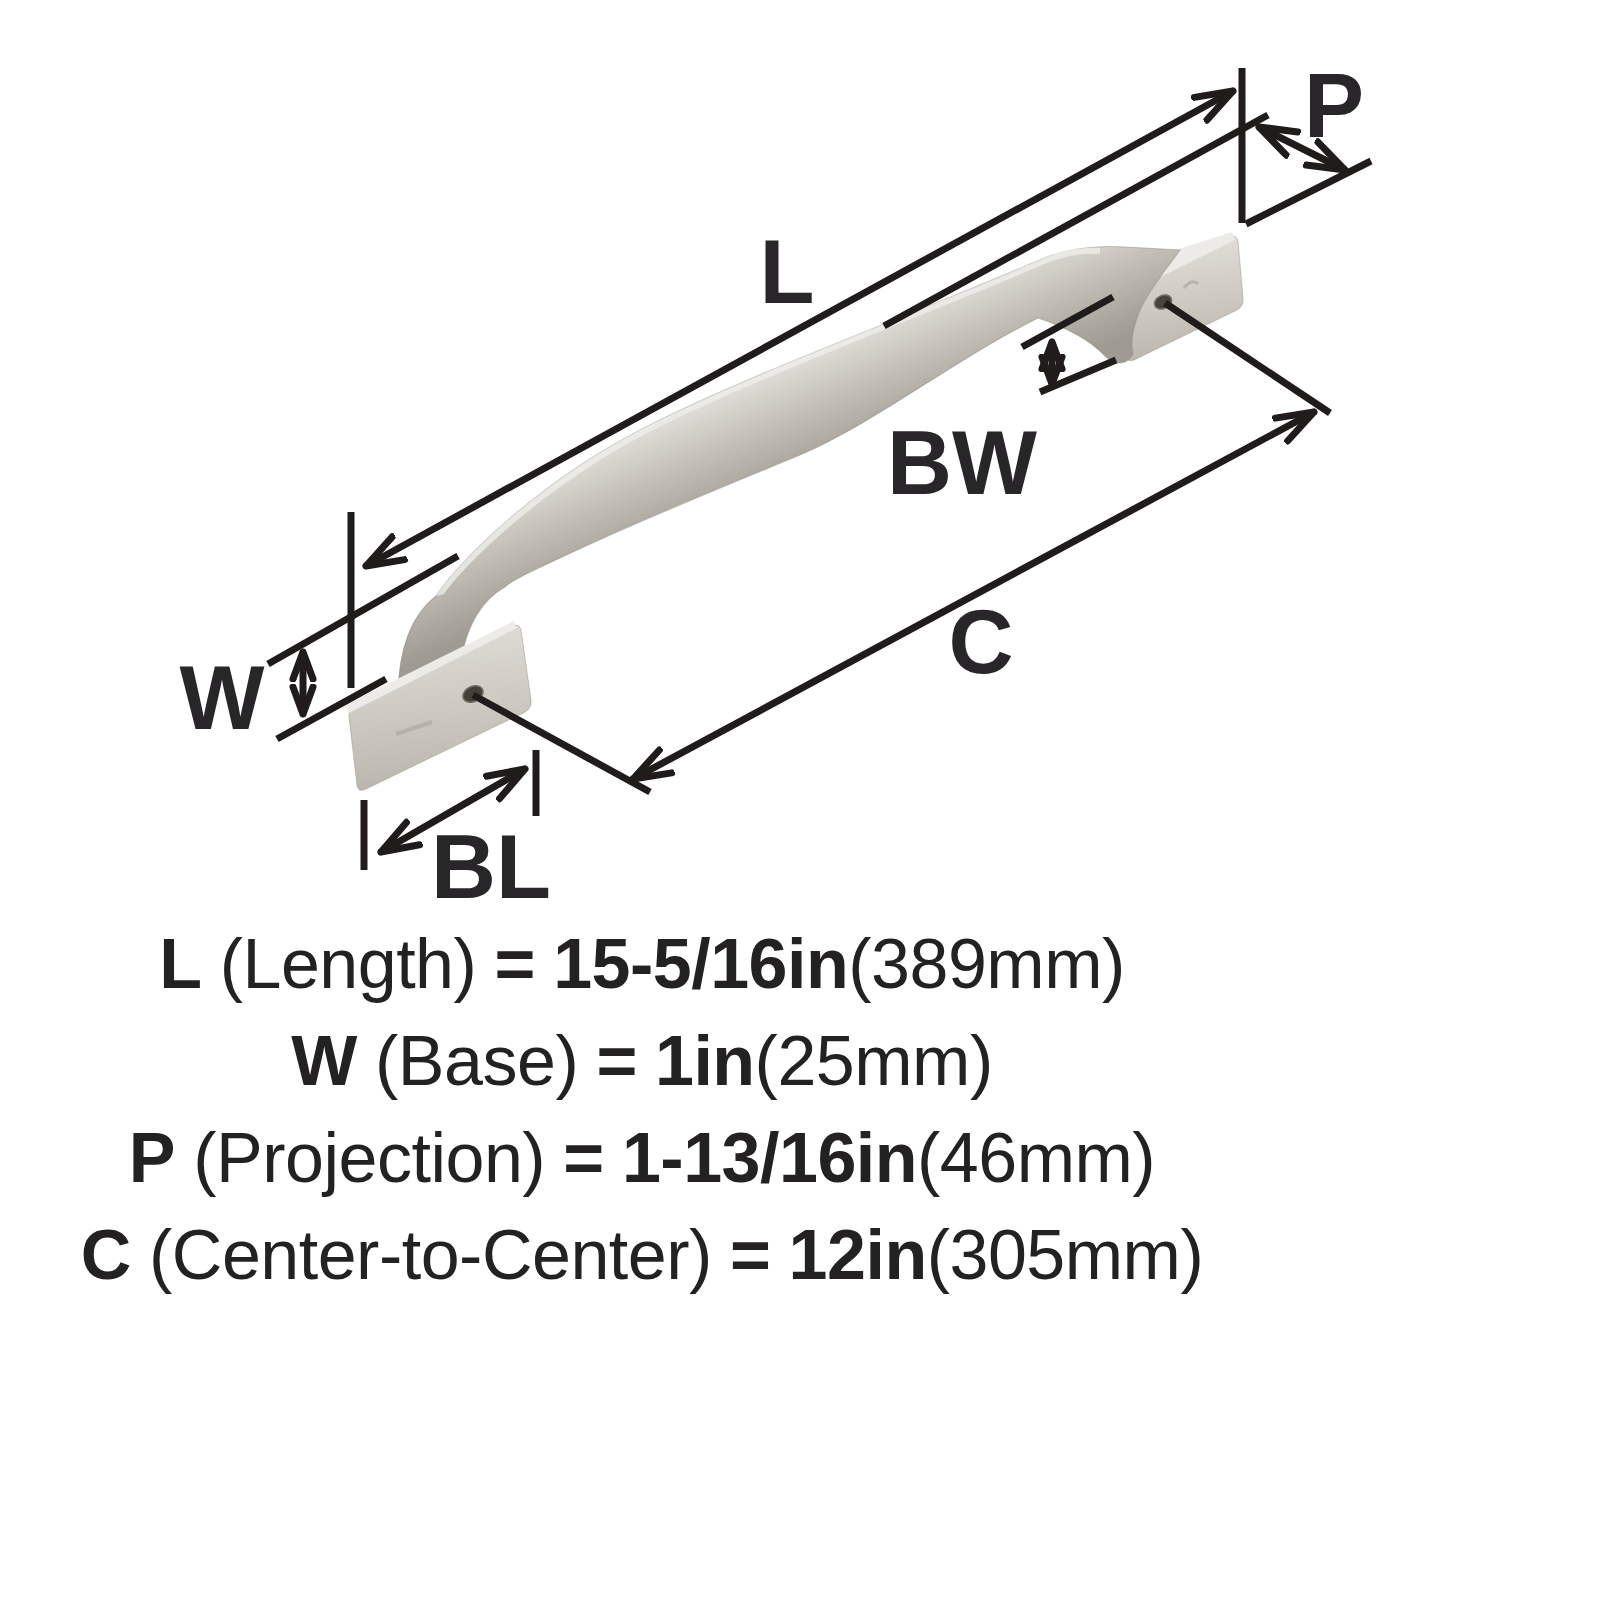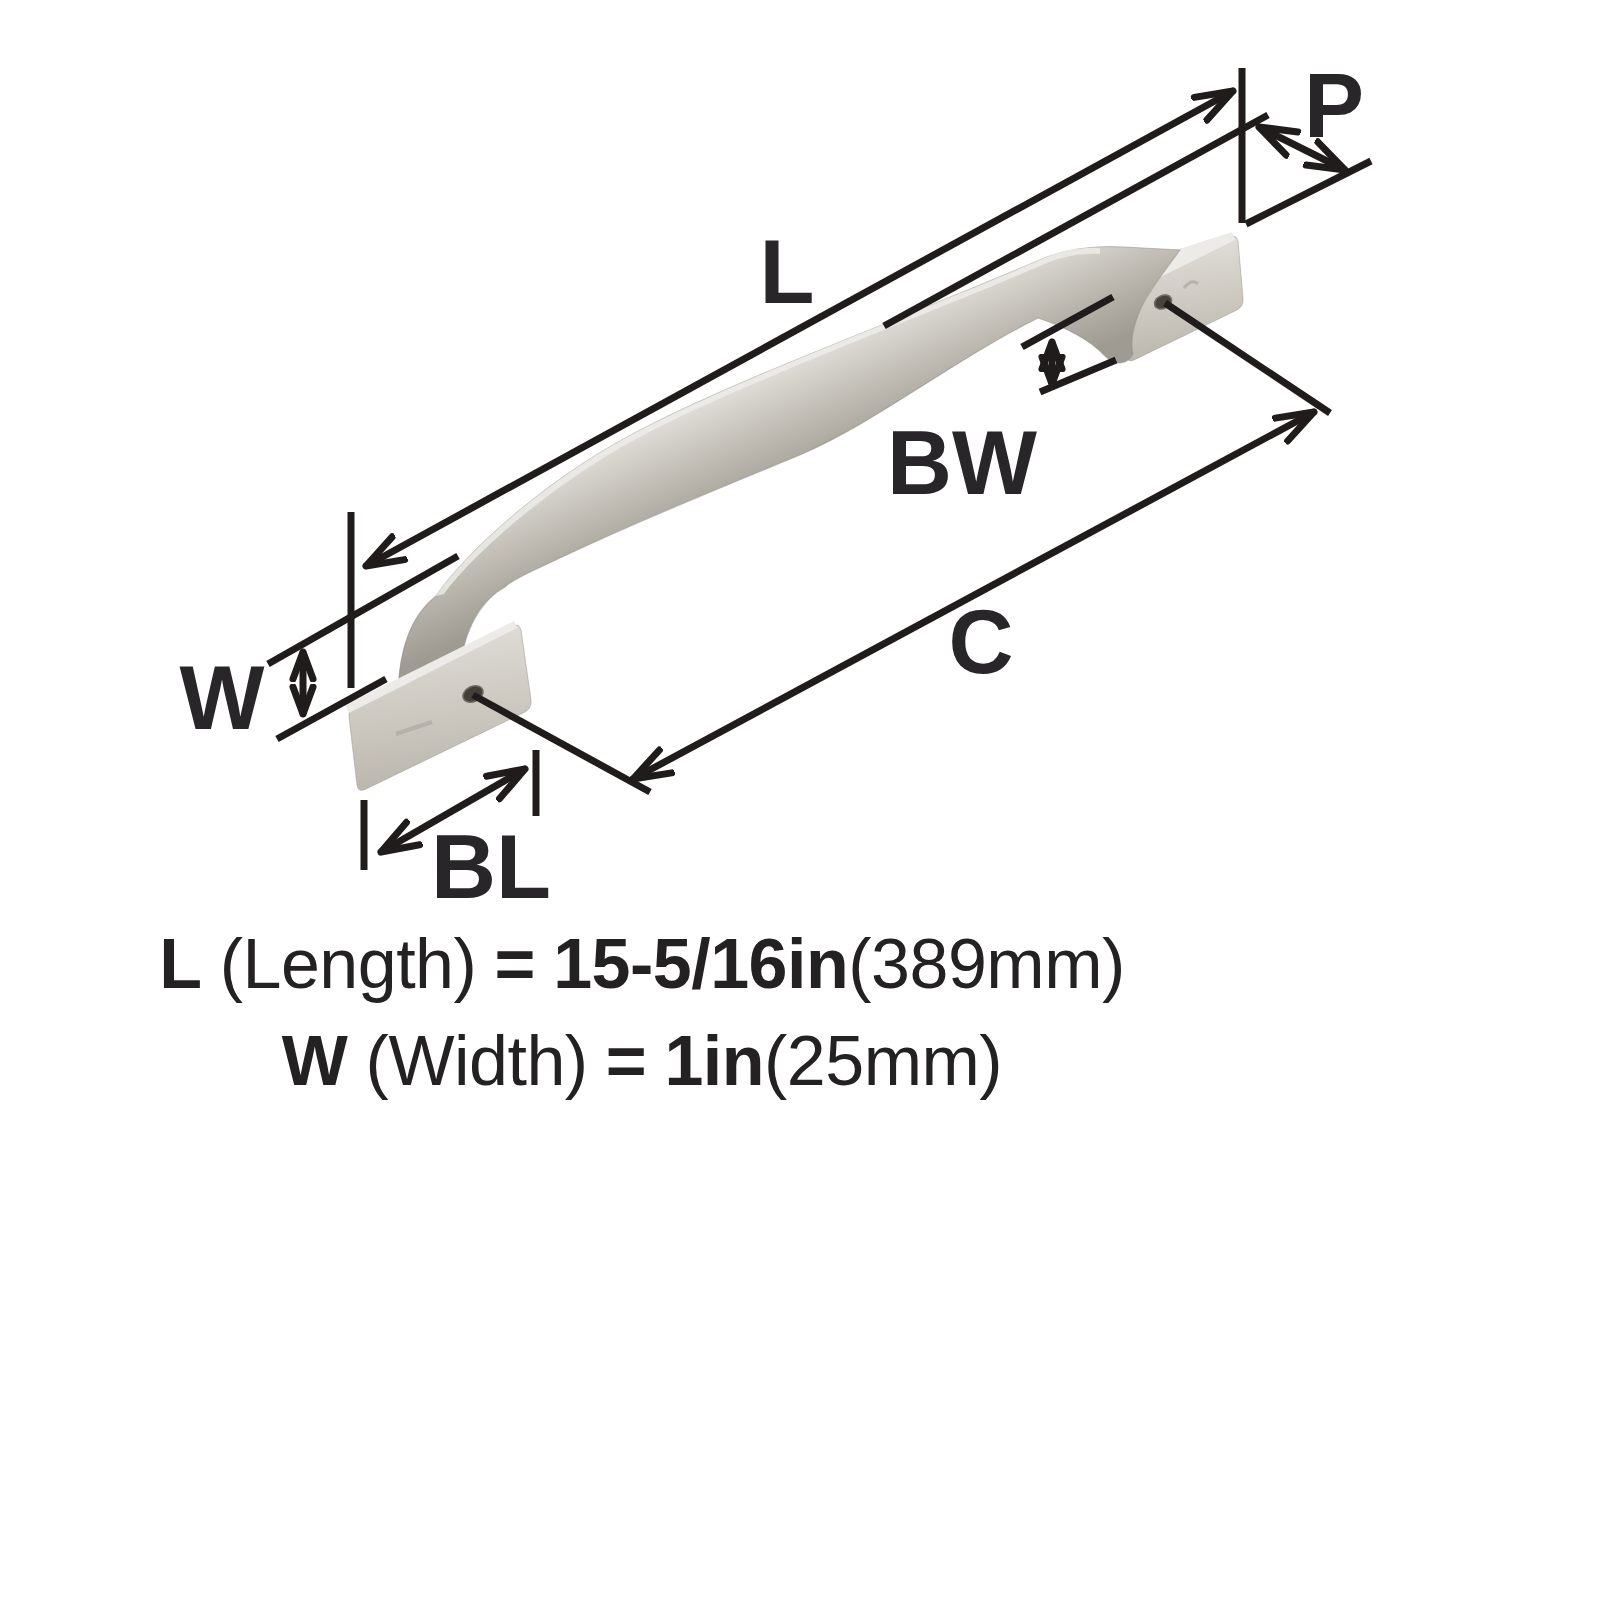--- a/index.html
+++ b/index.html
@@ -131,16 +131,22 @@
       <text class="dim-label" x="222" y="729">W</text>
       <text class="dim-label" x="491" y="898">BL</text>
     </g>
   </svg>
 
   <div class="specs">
     <div class="spec-line">
       <span class="spec-sym">L</span><span class="spec-name">(Length)</span><span class="spec-eq">=</span><span class="spec-val">15-5/16in</span><span class="spec-metric">(389mm)</span>
     </div>
     <div class="spec-line">
-      <span class="spec-sym">W</span><span class="spec-name">(Width)</span><span class="spec-eq">=</span><span class="spec-val">1in</span><span class="spec-metric">(25mm)</span>
+      <span class="spec-sym">W</span><span class="spec-name">(Base)</span><span class="spec-eq">=</span><span class="spec-val">1in</span><span class="spec-metric">(25mm)</span>
+    </div>
+    <div class="spec-line">
+      <span class="spec-sym">P</span><span class="spec-name">(Projection)</span><span class="spec-eq">=</span><span class="spec-val">1-13/16in</span><span class="spec-metric">(46mm)</span>
+    </div>
+    <div class="spec-line">
+      <span class="spec-sym">C</span><span class="spec-name">(Center-to-Center)</span><span class="spec-eq">=</span><span class="spec-val">12in</span><span class="spec-metric">(305mm)</span>
     </div>
   </div>
 </div>
 
 </body></html>

